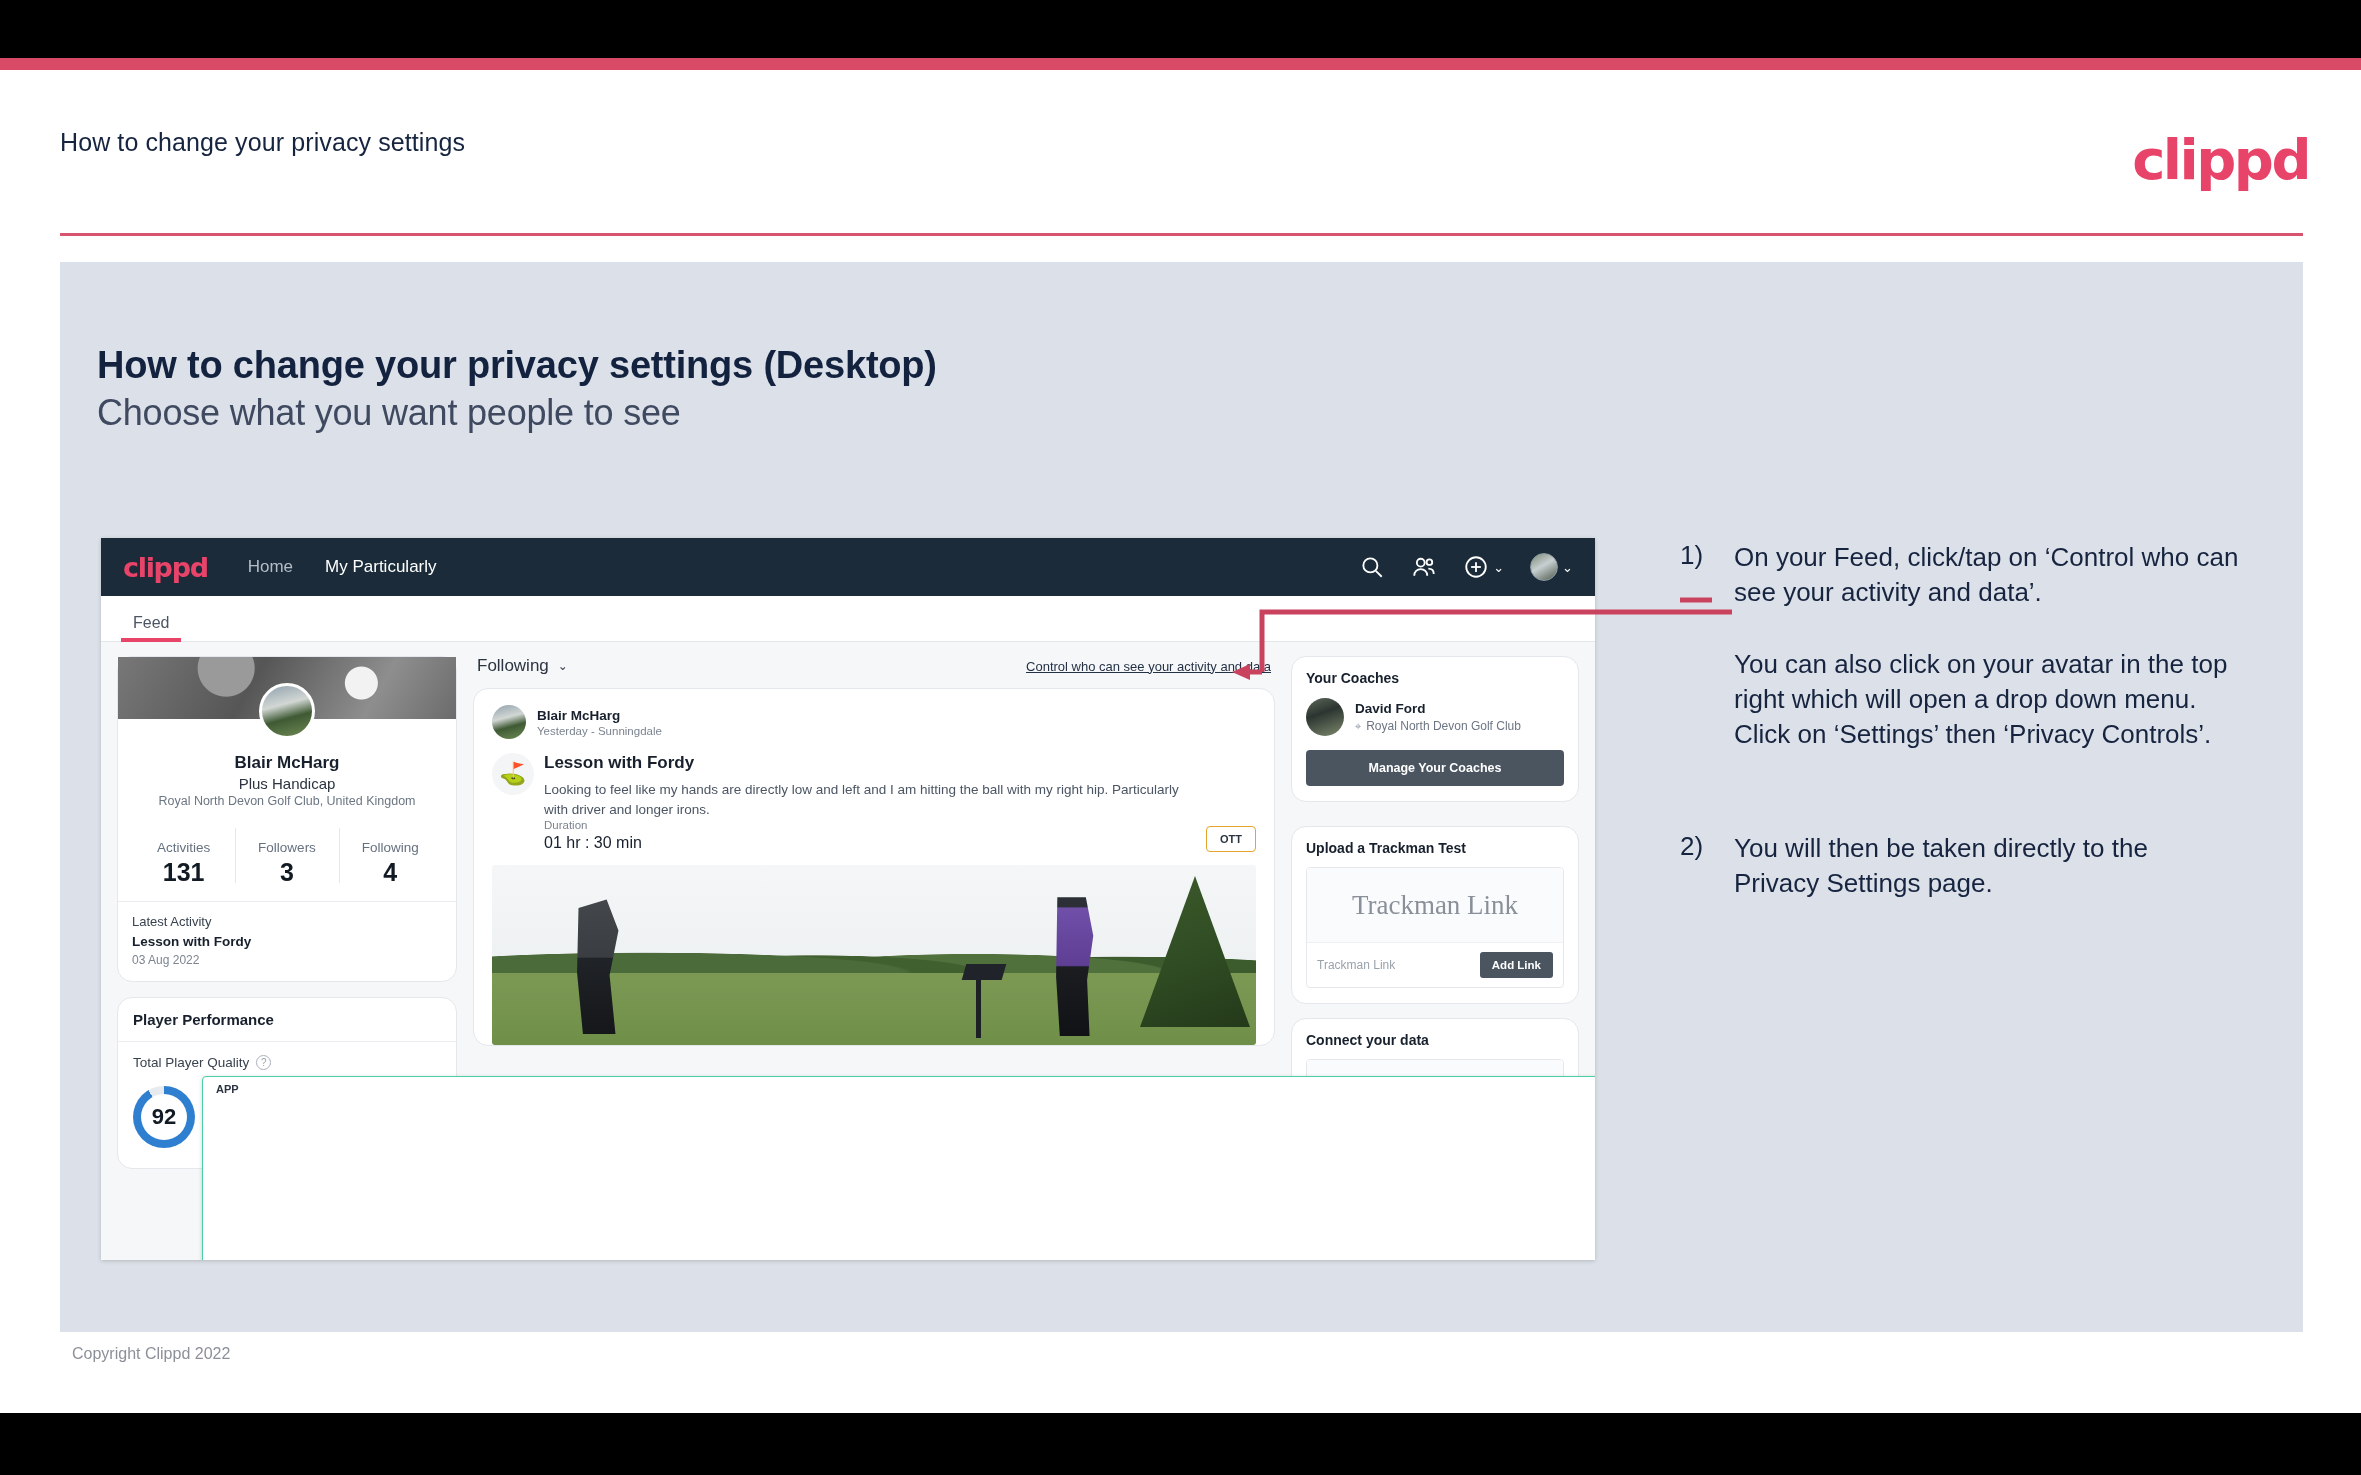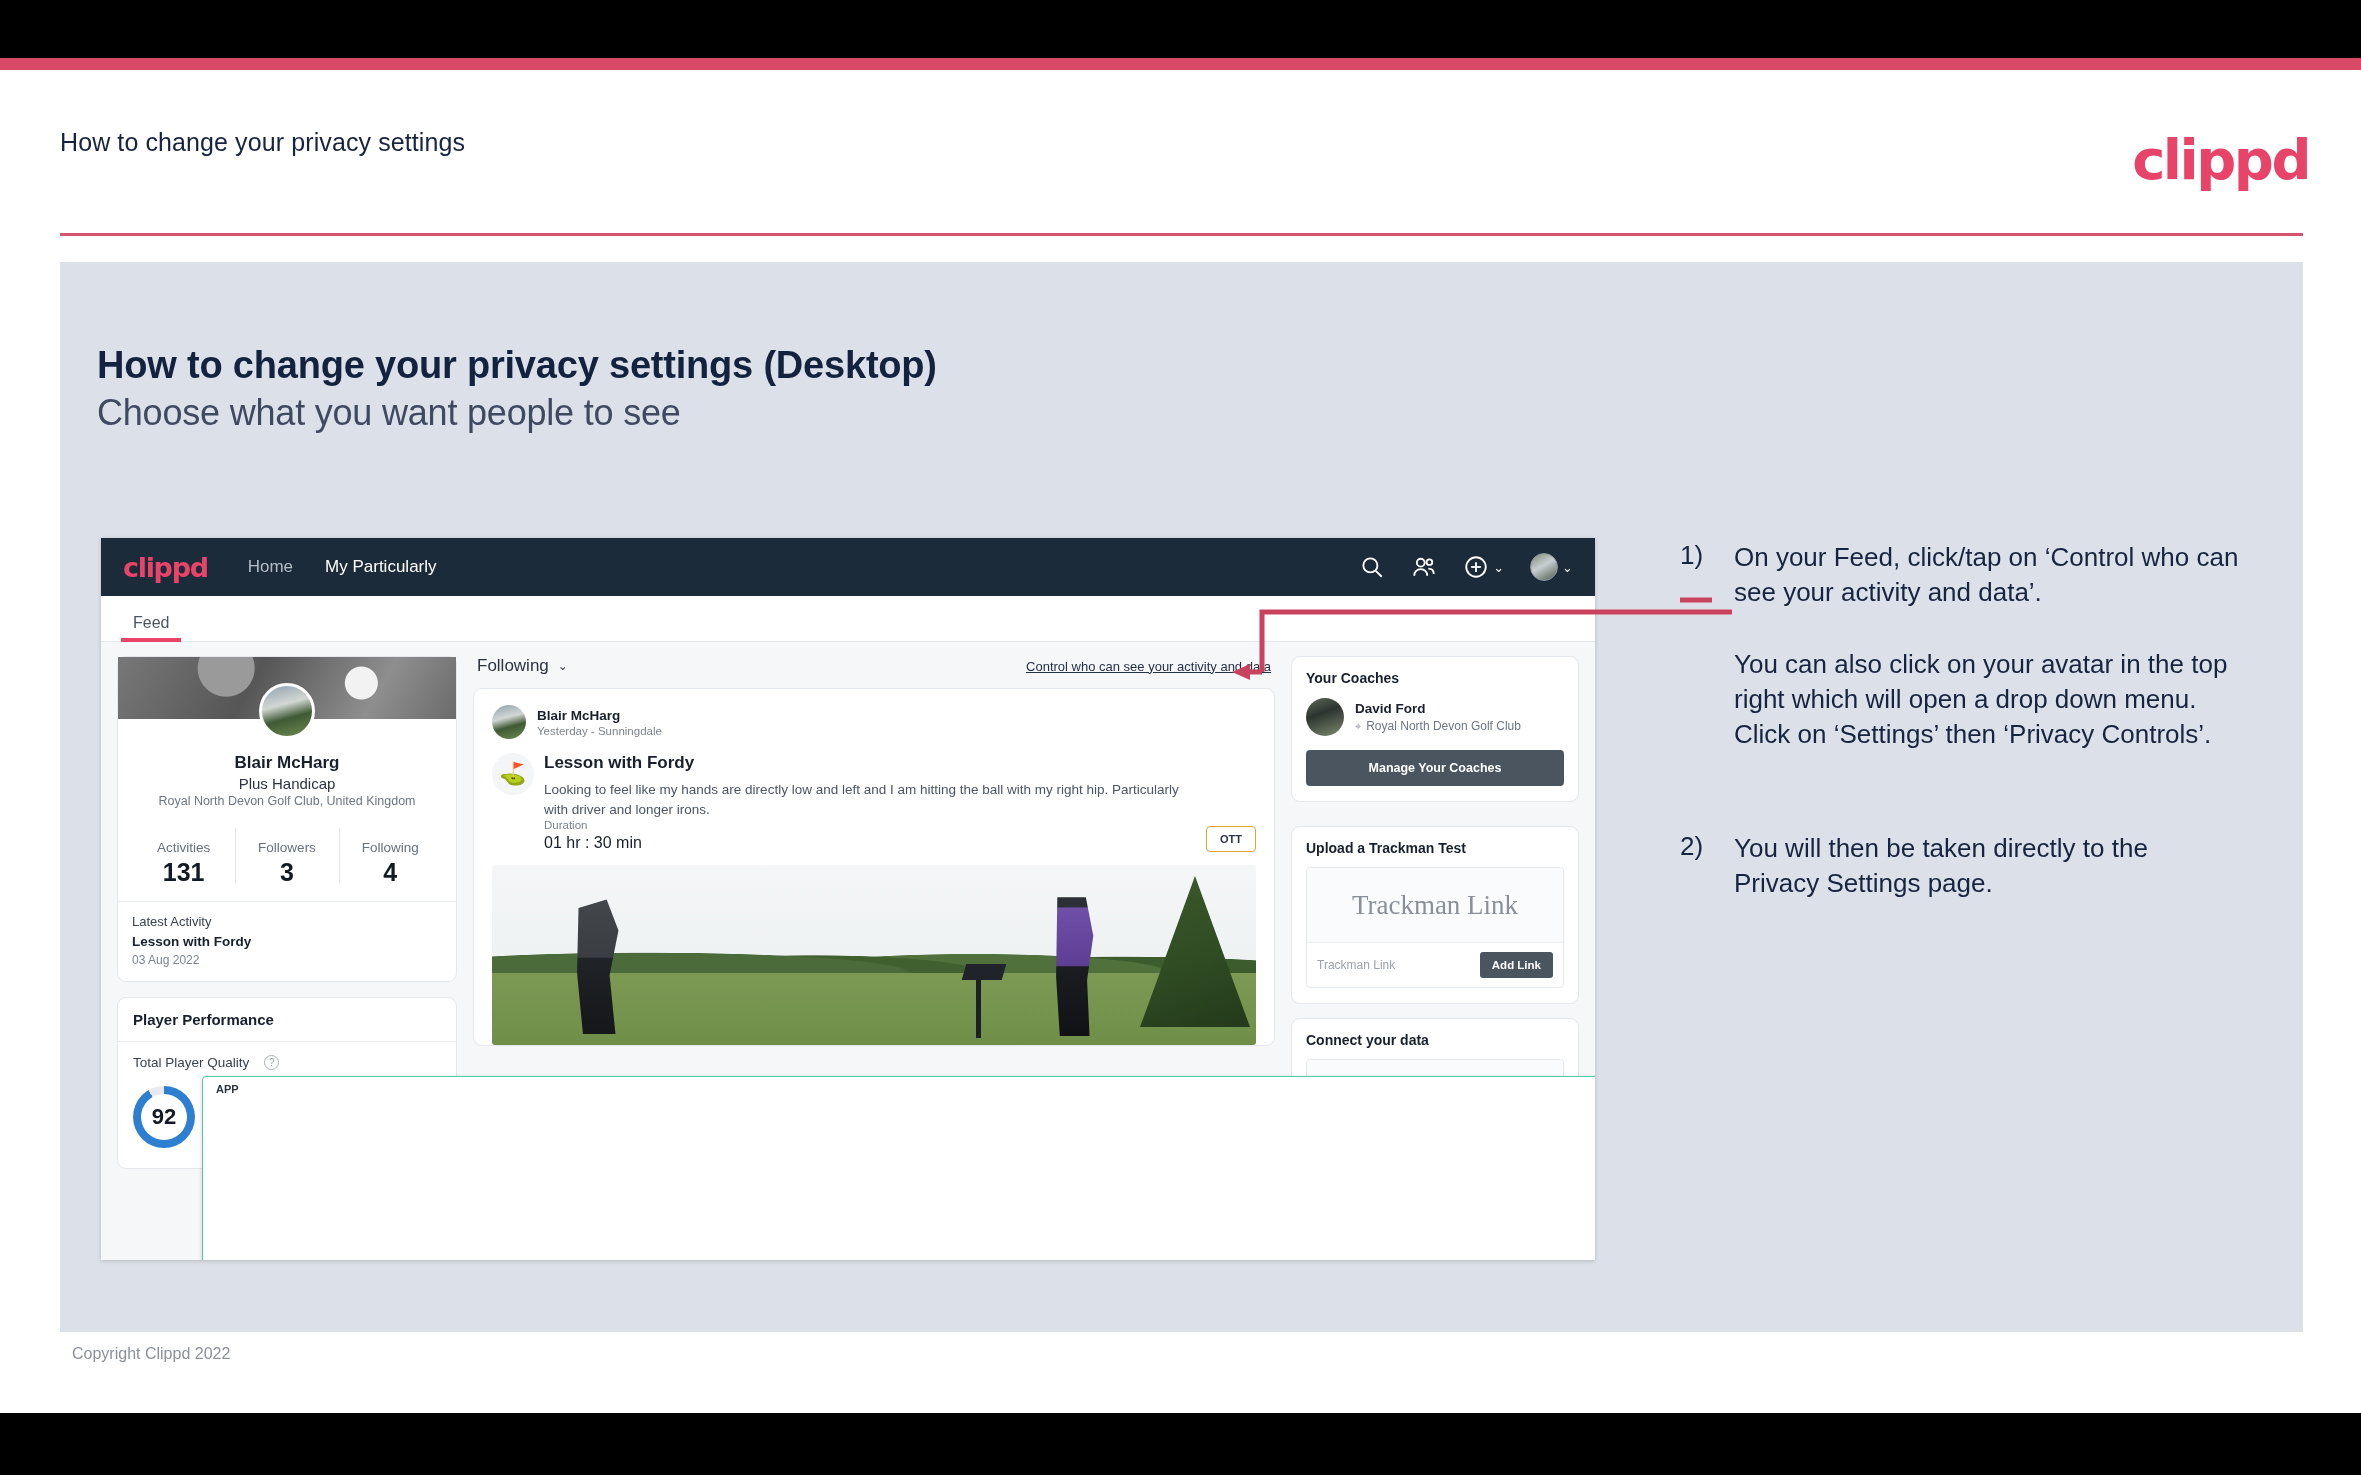--- a/index.html
+++ b/index.html
@@ -77,21 +77,21 @@
   .tab.active::after {
     content:""; position:absolute; left:0; right:0; bottom:-1px; height:4px; background:#e8446a;
   }
 
   
   .app-body { display:flex; padding:14px 16px 0 16px; gap:16px; background:#f6f7f9; height:618px; }
   .col-left { width:340px; flex:0 0 340px; }
   .col-mid  { flex:1 1 auto; }
   .col-right{ width:288px; flex:0 0 288px; }
 
-  .card { background:#fff; border:1px solid #e4e7eb; border-radius:9px; }
+  .card { background:#fff; border:1px solid #e4e7eb; border-radius:15px; }
 
   
   .profile-cover {
     height:62px;
     background:
       radial-gradient(circle at 72% 42%, #f2f2f2 0 16px, transparent 17px),
       radial-gradient(circle at 32% 18%, #9a9a9a 0 28px, transparent 29px),
       linear-gradient(120deg,#787878 0%,#565656 40%,#8e8e8e 75%,#6b6b6b 100%);
     position:relative;
   }
@@ -111,21 +111,21 @@
   .stat-value { font-size:25px; font-weight:bold; color:#121a24; margin-top:3px; }
   .profile-latest { border-top:1px solid #e9ecef; margin-top:14px; padding:12px 14px 14px; text-align:left; }
   .latest-head { font-size:13px; color:#39424f; }
   .latest-title{ font-size:13.5px; font-weight:bold; color:#17202c; margin-top:5px; }
   .latest-date { font-size:12px; color:#7b848f; margin-top:4px; }
 
   
   .pp { margin-top:15px; }
   .pp-head { padding:13px 15px; font-size:15px; font-weight:bold; color:#17202c; border-bottom:1px solid #eaedf0; }
   .pp-body { padding:13px 15px 16px; }
-  .pp-tpq { font-size:13.5px; color:#39424f; display:flex; align-items:center; gap:15px; }
+  .pp-tpq { font-size:13.5px; color:#39424f; display:flex; align-items:center; gap:7px; }
   .qmark { width:15px; height:15px; border-radius:50%; border:1.4px solid #aab2bb; color:#9aa2ab;
            font-size:10px; display:flex; align-items:center; justify-content:center; }
   .pp-row-wrap { display:flex; align-items:center; gap:14px; margin-top:11px; }
   .ring {
     width:62px; height:62px; border-radius:50%;
     background:conic-gradient(#2f7fd0 0deg 330deg, #e7eaee 330deg 360deg);
     display:flex; align-items:center; justify-content:center; flex:0 0 62px;
   }
   .ring-inner { width:46px; height:46px; border-radius:50%; background:#fff; display:flex; align-items:center; justify-content:center;
                 font-size:22px; font-weight:bold; color:#121a24; }

